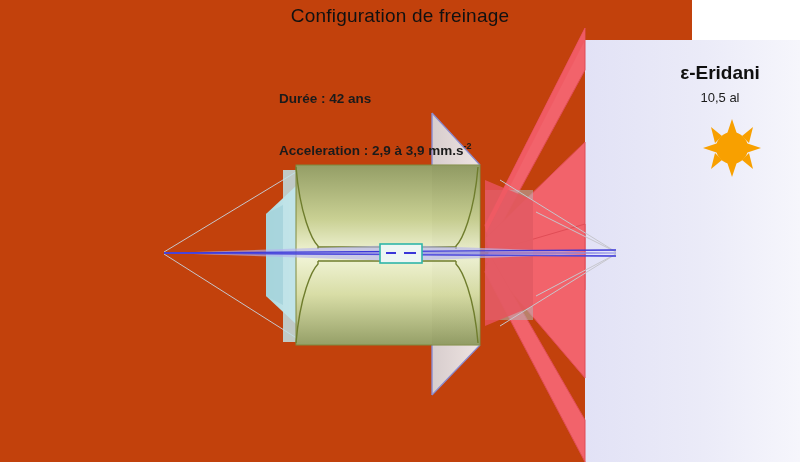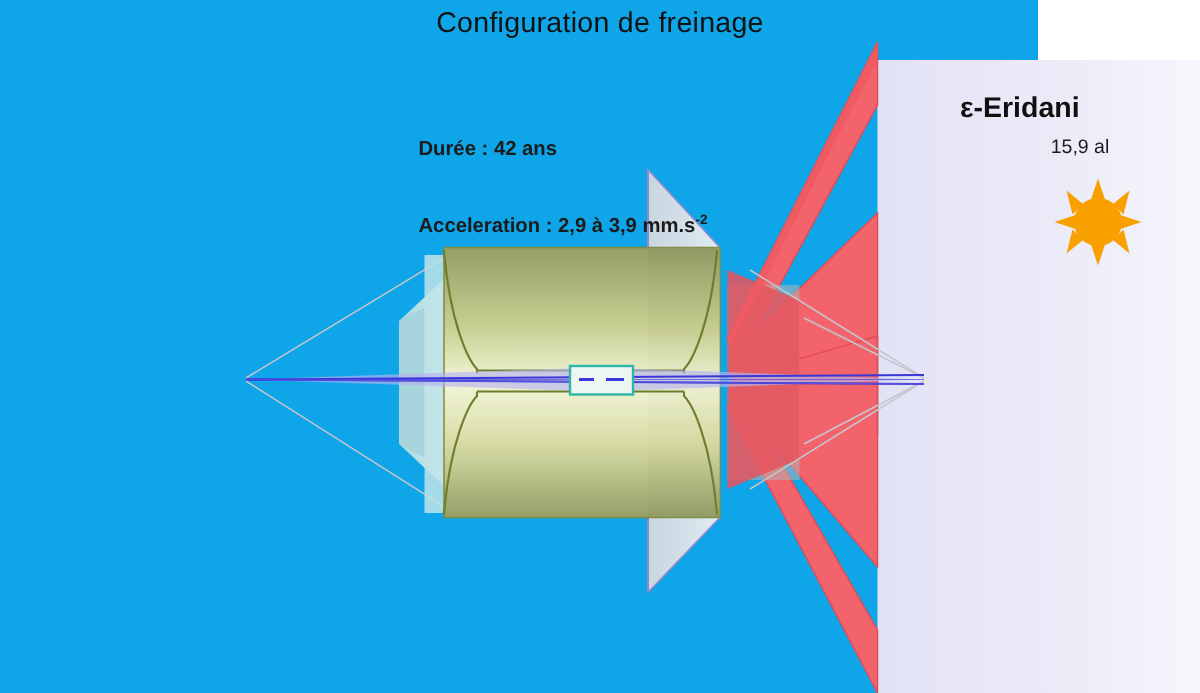--- a/index.html
+++ b/index.html
@@ -13,21 +13,21 @@
     height: 462px;
     overflow: hidden;
     font-family: "Liberation Sans", sans-serif;
     color: #1a1a1a;
     position: relative;
   }
   #stage {
     position: relative;
     width: 692px;
     height: 462px;
-    background: #0ea5e9;
+    background: #c2410c;
   }
   #diagram-svg {
     position: absolute;
     left: 0;
     top: 0;
     width: 800px;
     height: 462px;
   }
   .txt {
     position: absolute;
@@ -51,20 +51,21 @@
   }
   #annotation-block .line { display: block; font-weight: bold; }
   #annotation-block .sup {
     font-size: 9px;
     vertical-align: super;
   }
   #star-name {
     left: 640px;
     top: 61px;
     width: 160px;
+    text-align: center;
     font-size: 19px;
     font-weight: bold;
     color: #101010;
   }
   #star-distance {
     left: 640px;
     top: 90px;
     width: 160px;
     text-align: center;
     font-size: 13px;
@@ -196,15 +197,15 @@
   </svg>
 
   <div class="txt" id="title-text">Configuration de freinage</div>
 
   <div class="txt" id="annotation-block">
     <span class="line">Durée : 42 ans</span>
     <span class="line"><span>Acceleration : 2,9 à 3,9 mm.s</span><span class="sup">-2</span></span>
   </div>
 
   <div class="txt" id="star-name">ε-Eridani</div>
-  <div class="txt" id="star-distance">15,9 al</div>
+  <div class="txt" id="star-distance">10,5 al</div>
 
 </div>
 
 </body></html>

